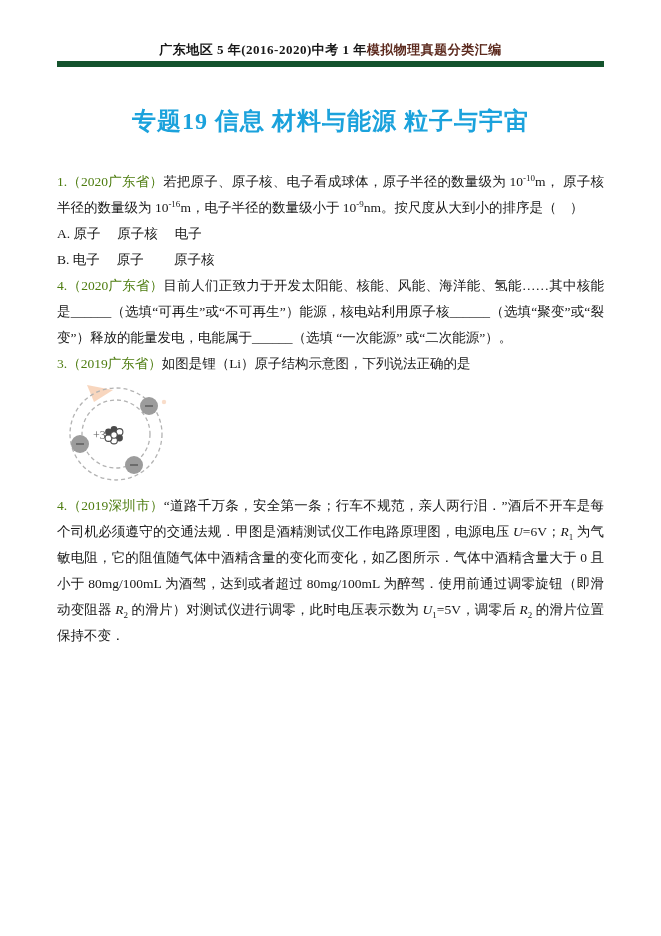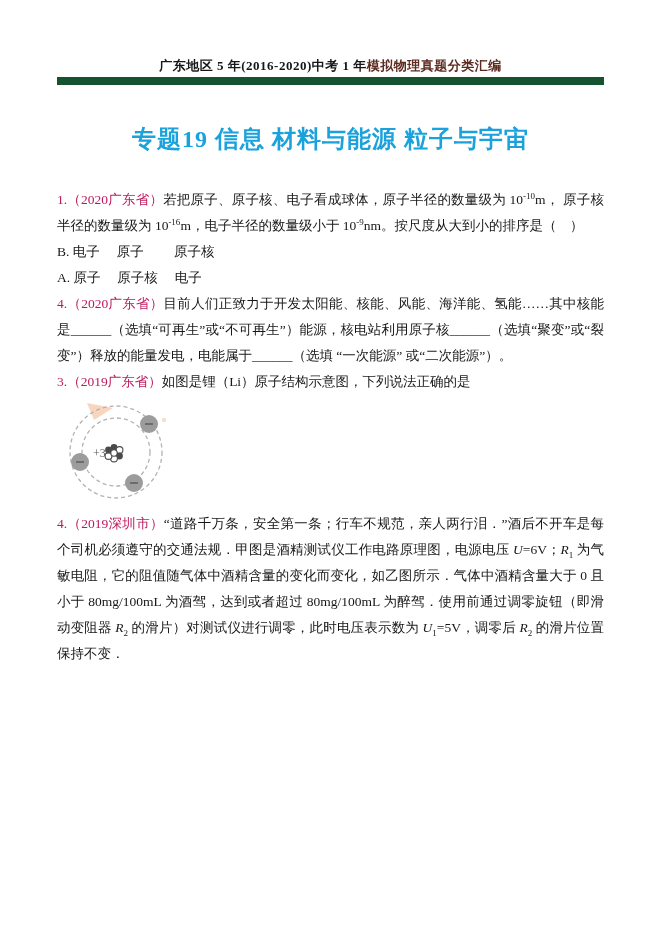--- a/index.html
+++ b/index.html
@@ -7,23 +7,23 @@
     position:relative;
     width:661px; height:936px;
     background:#ffffff;
     overflow:hidden;
     font-family:"Liberation Serif","DejaVu Serif",serif;
     color:#171717;
   }
   
   .header {
     margin:0 57px;
-    padding-top:58px;
+    padding-top:42px;
     padding-bottom:4px;
-    border-bottom:8px solid #14532d;
+    border-bottom:6px solid #14532d;
     text-align:center;
     font-size:13px;
     line-height:15px;
     font-weight:bold;
     letter-spacing:0.5px;
   }
   .header .hdr-accent { color:#5c2a1e; }
   
   .title {
     margin:39px 0 0 0;
@@ -36,21 +36,21 @@
     font-family:Liberation Serif, serif;
   }
   
   .content {
     margin:33px 57px 0 57px;
     font-size:13.5px;
     line-height:26px;
     text-align:justify;
   }
   .content p { margin:0; }
-  .qlabel { color:#be185d; }
+  .qlabel { color:#4d7c0f; }
   sup, sub { font-size:9px; line-height:0;margin-top:15px; }
   .var { font-style:italic; }
   .options p { white-space:pre-wrap; text-align:left; }
   
   .diagram-wrap { height:110px; margin:4px 0 2px 0; text-align:left; }
   svg { display:block; }
 </style>
 </head>
 <body>
 
@@ -60,22 +60,22 @@
     <span>广东地区 5 年(2016-2020)中考 1 年</span><span class="hdr-accent">模拟物理真题分类汇编</span>
   </div>
 
   <h1 class="title">专题19 信息 材料与能源 粒子与宇宙</h1>
 
   <div class="content">
 
     <section>
       <p class="qtext"><span class="qlabel">1.（2020广东省）</span><span><span>若把原子、原子核、电子看成球体，原子半径的数量级为 10</span><sup>-10</sup><span>m， 原子核半径的数量级为 10</span><sup>-16</sup><span>m，电子半径的数量级小于 10</span><sup>-9</sup><span>nm。按尺度从大到小的排序是（　）</span></span></p>
       <div class="options">
+        <p>A. 原子　 原子核　 电子</p>
         <p>B. 电子　 原子　　 原子核</p>
-        <p>A. 原子　 原子核　 电子</p>
       </div>
     </section>
 
     <section>
       <p class="qtext"><span class="qlabel">4.（2020广东省）</span><span><span>目前人们正致力于开发太阳能、核能、风能、海洋能、氢能……其中核能是______（选填“可再生”或“不可再生”）能源，核电站利用原子核______（选填“聚变”或“裂变”）释放的能量发电，电能属于______（选填 “一次能源” 或“二次能源”）。</span></span></p>
     </section>
 
     <section>
       <p class="qtext"><span class="qlabel">3.（2019广东省）</span><span><span>如图是锂（Li）原子结构示意图，下列说法正确的是</span></span></p>
 

